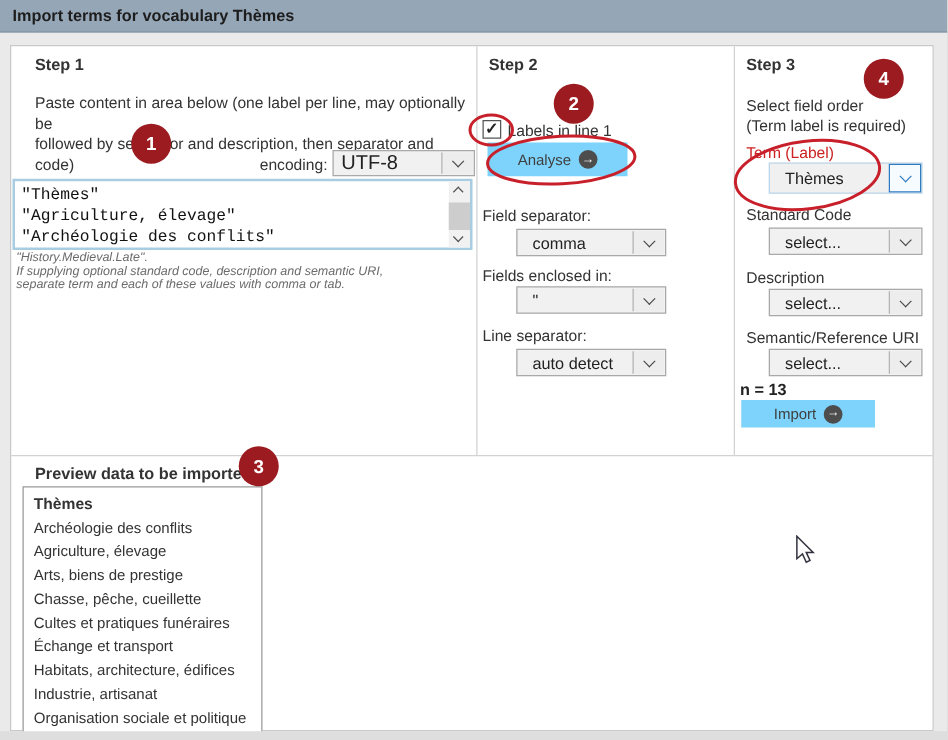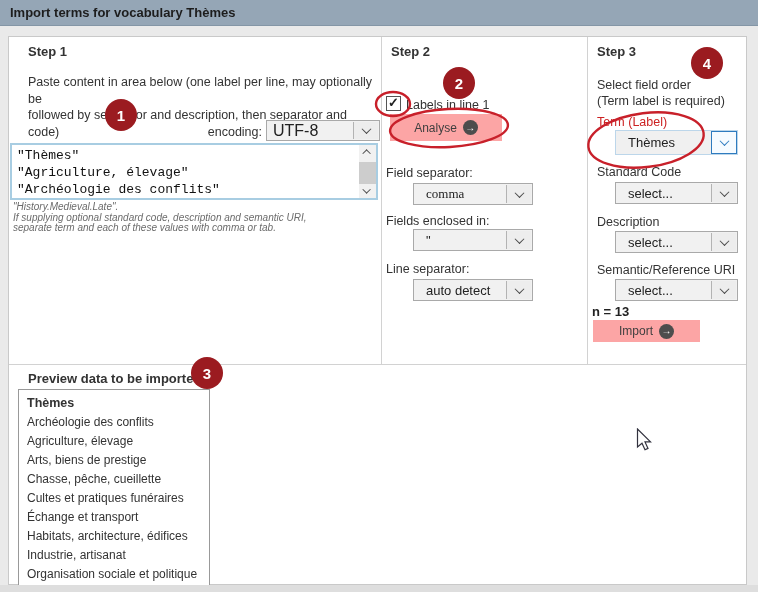--- a/index.html
+++ b/index.html
@@ -26,21 +26,21 @@
                 padding-left:12px;font-size:13px;color:#222;white-space:nowrap;overflow:hidden;}
   .sel .sel-arrow{position:absolute;right:1px;top:1px;bottom:1px;width:24px;background:#ededed;
                   border-left:1px solid #b3b3b3;display:flex;align-items:center;justify-content:center;}
   .sel .sel-arrow::after{content:"";width:6px;height:6px;border-right:1.5px solid #4a4a4a;
                   border-bottom:1.5px solid #4a4a4a;transform:rotate(45deg) translate(-1px,-1px);}
   .sel.focus{border-color:#bcd6ea;background:#f0f0f0;}
   .sel.focus .sel-arrow{right:0;top:0;bottom:0;width:26px;border:1px solid #2e7bbf;background:#f6fbff;box-sizing:border-box;}
   .sel.focus .sel-arrow::after{border-color:#2e7bbf;}
 
   
-  .btn{position:absolute;background:#fca5a5;display:flex;align-items:center;justify-content:center;
+  .btn{position:absolute;background:#7dd3fc;display:flex;align-items:center;justify-content:center;
        gap:6px;font-size:12px;color:#3f3f3f;cursor:default;}
   .btn .circ{width:15px;height:15px;border-radius:50%;background:#4d4d4d;color:#fff;display:flex;
        align-items:center;justify-content:center;font-size:10px;font-weight:bold;line-height:1;}
 
   
   .checkbox{position:absolute;left:386px;top:96px;width:15px;height:15px;background:#fff;
             border:1px solid #555;box-sizing:border-box;display:flex;align-items:center;justify-content:center;}
   .checkbox .check{font-size:13px;font-weight:bold;color:#222;line-height:1;margin-top:-2px;}
 
   
@@ -122,21 +122,21 @@
   <div class="lbl" style="left:406px;top:98px;">Labels in line 1</div>
 
   <div class="btn" style="left:390px;top:114px;width:112px;height:27px;">
     <span>Analyse</span>
     <span class="circ">
         <span>→</span>
       </span>
   </div>
 
   <div class="lbl" style="left:386px;top:166px;">Field separator:</div>
-  <div class="sel" style="left:413px;top:183px;width:120px;height:22px;font-family:Liberation Serif, serif;">
+  <div class="sel" style="left:413px;top:183px;width:120px;height:22px;">
     <span class="sel-val">comma</span>
     <span class="sel-arrow"></span>
   </div>
 
   <div class="lbl" style="left:386px;top:214px;">Fields enclosed in:</div>
   <div class="sel" style="left:413px;top:229px;width:120px;height:22px;">
     <span class="sel-val">"</span>
     <span class="sel-arrow"></span>
   </div>
 

